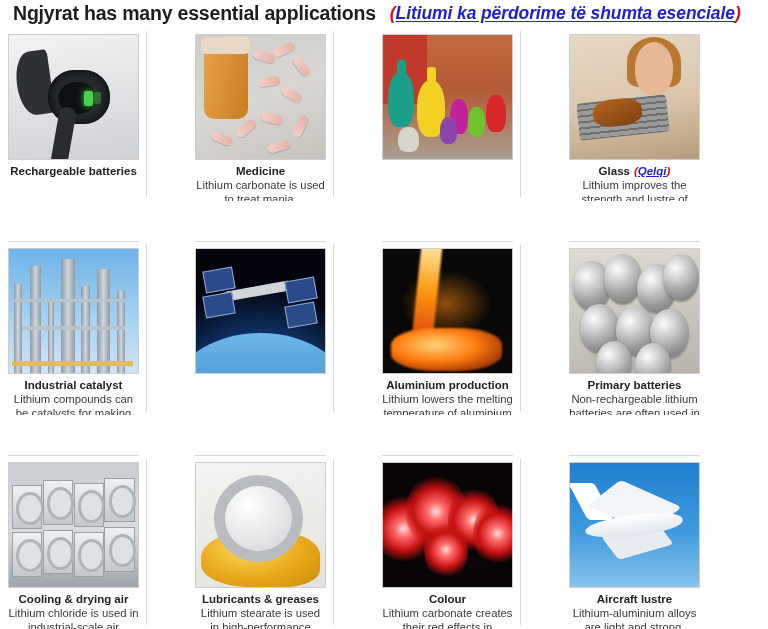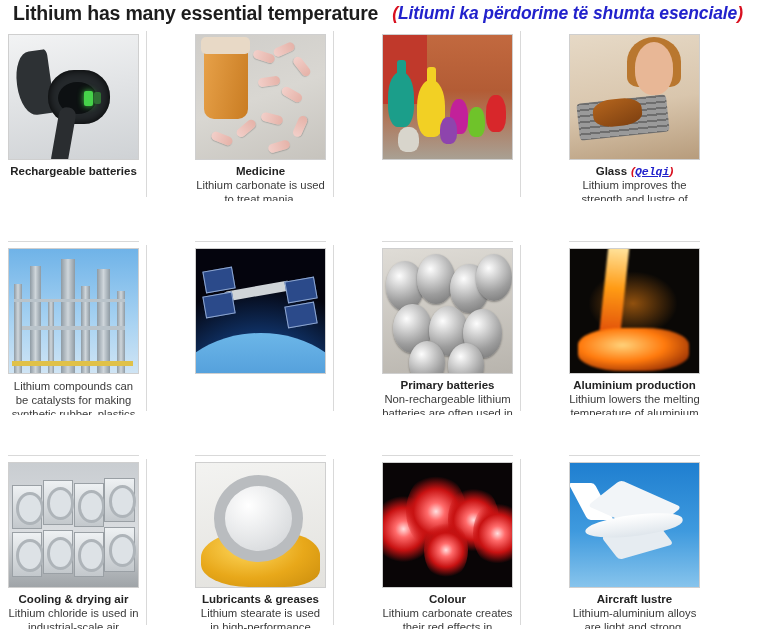--- a/index.html
+++ b/index.html
@@ -33,20 +33,21 @@
   .header-trans {
     margin-left: 14px;
     font-size: 17.5px;
     font-weight: 700;
     font-style: italic;
     color: #d81020;
     letter-spacing: -0.1px;
   }
   .header-trans .inner {
     color: #2222cc;
+    text-decoration: underline;
     text-underline-offset: 2px;
   }
 
   
   .grid {
     position: relative;
     width: 708px;
     height: 602px;
     display: grid;
     grid-template-columns: 1fr 1fr 1fr 1fr;
@@ -112,21 +113,20 @@
     font-size: 11.5px;
     font-weight: 700;
     font-style: italic;
     color: #d81020;
     margin-left: 4px;
   }
   .cap-title .trans-inline .inner {
     color: #2222cc;
     text-decoration: underline;
     text-underline-offset: 1px;
-    font-family: Liberation Mono, monospace;
   }
   .cap-body {
     display: block;
     font-size: 11.3px;
     color: #3a3a3a;
     margin-top: 1px;
     line-height: 1.22;
   }
   .cap-trans {
     display: block;
@@ -249,21 +249,21 @@
       background:#f2f5f8; transform:rotate(24deg) skewX(-28deg); border-radius:4px; }
   .ph-air .wing2 { position:absolute; left:30%; top:52%; width:44%; height:22%;
       background:#e6ecf1; transform:rotate(-16deg) skewX(22deg); border-radius:4px; }
   .ph-air .tail { position:absolute; left:6%; top:16%; width:20%; height:30%;
       background:#ffffff; transform:skewX(28deg); border-radius:3px; }
 </style>
 </head>
 <body>
 
 <div class="header">
-  <span class="header-title">Lithium has many essential temperature</span>
+  <span class="header-title">Ngjyrat has many essential applications</span>
   <span class="header-trans"><span>(</span><span class="inner">Litiumi ka përdorime të shumta esenciale</span><span>)</span></span>
 </div>
 
 <div class="grid">
 
   <div class="cell">
     <div class="thumb">
       <div class="ph ph-ev">
         <div class="lid"></div>
           <div class="port"></div>
@@ -344,34 +344,49 @@
         <b style="left:40%;width:11%;height:92%"></b>
         <b style="left:56%;width:7%;height:70%"></b>
         <b style="left:68%;width:10%;height:84%"></b>
         <b style="left:84%;width:6%;height:66%"></b>
         <div class="pipe" style="left:4%;top:40%;width:86%;height:3%"></div>
         <div class="pipe" style="left:10%;top:62%;width:80%;height:3%"></div>
         <div class="pipe" style="left:2%;bottom:6%;width:94%;height:4%;background:#e0c148"></div>
       </div>
     </div>
     <div class="caption">
+      <span class="cap-title">Industrial catalyst</span>
       <span class="cap-body">Lithium compounds can be catalysts for making synthetic rubber, plastics &amp; medicines</span>
     </div>
   </div>
 
   <div class="cell rowdiv">
     <div class="thumb">
       <div class="ph ph-iss">
         <div class="earth"></div>
         <div class="body"></div>
         <div class="pan" style="left:6%;top:16%;width:22%;height:16%;transform:rotate(-10deg)"></div>
         <div class="pan" style="left:6%;top:36%;width:22%;height:16%;transform:rotate(-10deg)"></div>
         <div class="pan" style="left:70%;top:24%;width:22%;height:16%;transform:rotate(-10deg)"></div>
         <div class="pan" style="left:70%;top:44%;width:22%;height:16%;transform:rotate(-10deg)"></div>
       </div>
+    </div>
+  </div>
+
+  <div class="cell rowdiv">
+    <div class="thumb">
+      <div class="ph ph-alu">
+        <div class="glow"></div>
+          <div class="pour"></div>
+          <div class="pool"></div>
+      </div>
+    </div>
+    <div class="caption">
+      <span class="cap-title">Aluminium production</span>
+      <span class="cap-body">Lithium lowers the melting temperature of aluminium oxide (alumina)</span>
     </div>
   </div>
 
   <div class="cell rowdiv">
     <div class="thumb">
       <div class="ph ph-coin">
         <i style="left:2%;top:10%;width:30%;height:40%"></i>
         <i style="left:26%;top:4%;width:30%;height:40%"></i>
         <i style="left:52%;top:12%;width:30%;height:40%"></i>
         <i style="left:72%;top:4%;width:28%;height:38%"></i>
@@ -383,34 +398,20 @@
       </div>
     </div>
     <div class="caption">
       <span class="cap-title">Primary batteries</span>
       <span class="cap-body">Non-rechargeable lithium batteries are often used in watches and smoke alarms</span>
     </div>
   </div>
 
   <div class="cell rowdiv">
     <div class="thumb">
-      <div class="ph ph-alu">
-        <div class="glow"></div>
-          <div class="pour"></div>
-          <div class="pool"></div>
-      </div>
-    </div>
-    <div class="caption">
-      <span class="cap-title">Aluminium production</span>
-      <span class="cap-body">Lithium lowers the melting temperature of aluminium oxide (alumina)</span>
-    </div>
-  </div>
-
-  <div class="cell rowdiv">
-    <div class="thumb">
       <div class="ph ph-hvac">
         <u style="left:2%;top:18%;width:22%;height:34%"></u>
         <u style="left:26%;top:14%;width:22%;height:34%"></u>
         <u style="left:50%;top:16%;width:22%;height:34%"></u>
         <u style="left:74%;top:12%;width:22%;height:34%"></u>
         <u style="left:2%;top:56%;width:22%;height:34%"></u>
         <u style="left:26%;top:54%;width:22%;height:34%"></u>
         <u style="left:50%;top:56%;width:22%;height:34%"></u>
         <u style="left:74%;top:52%;width:22%;height:34%"></u>
       </div>

